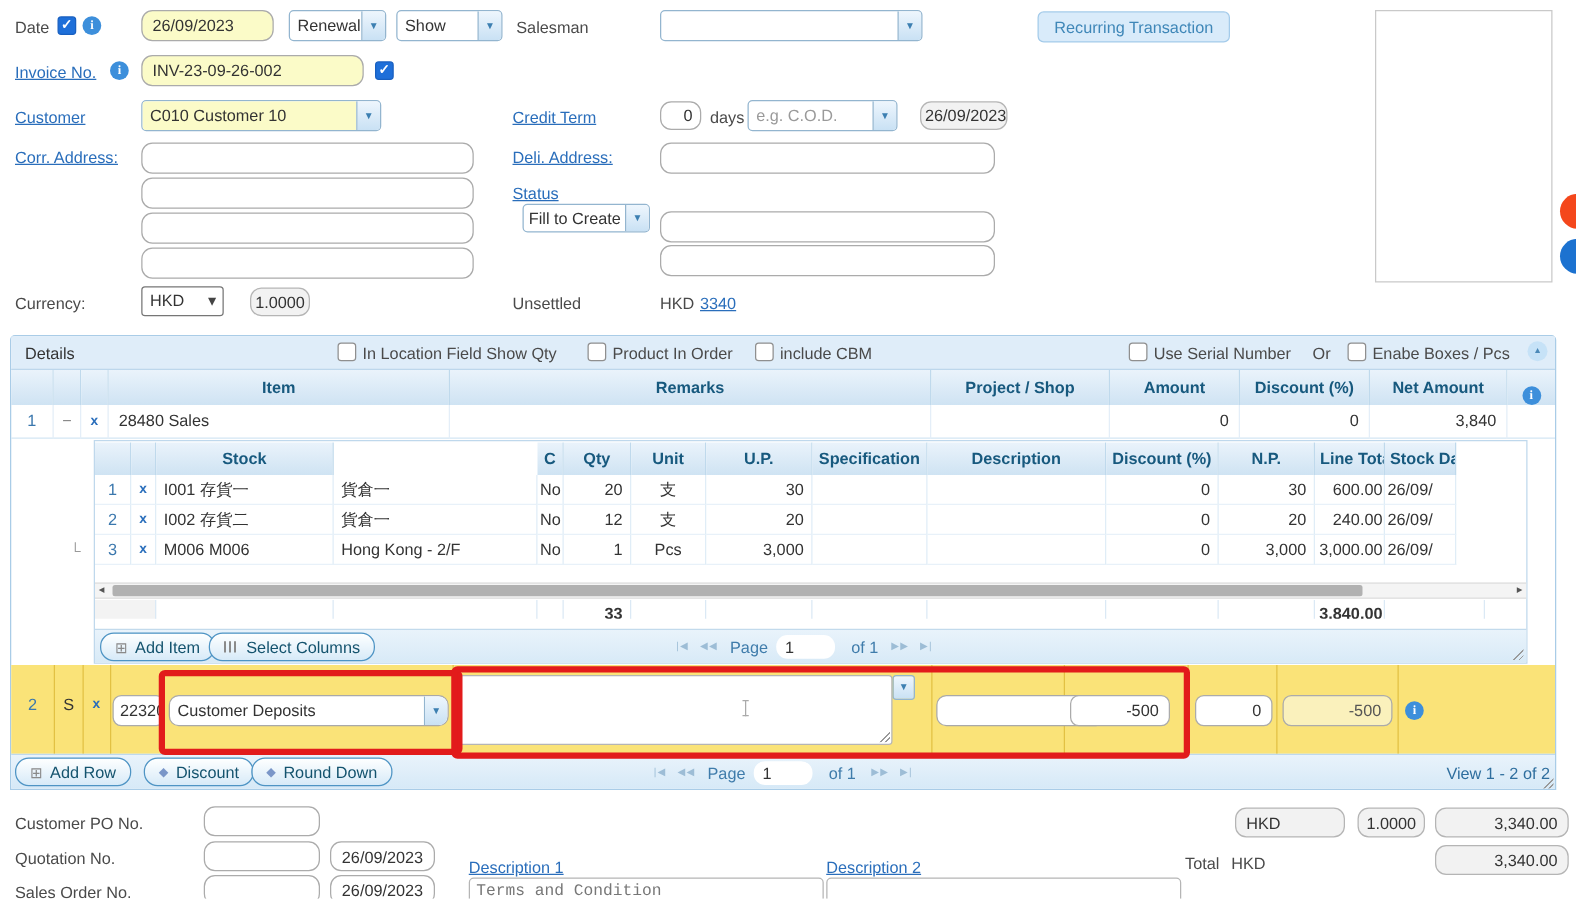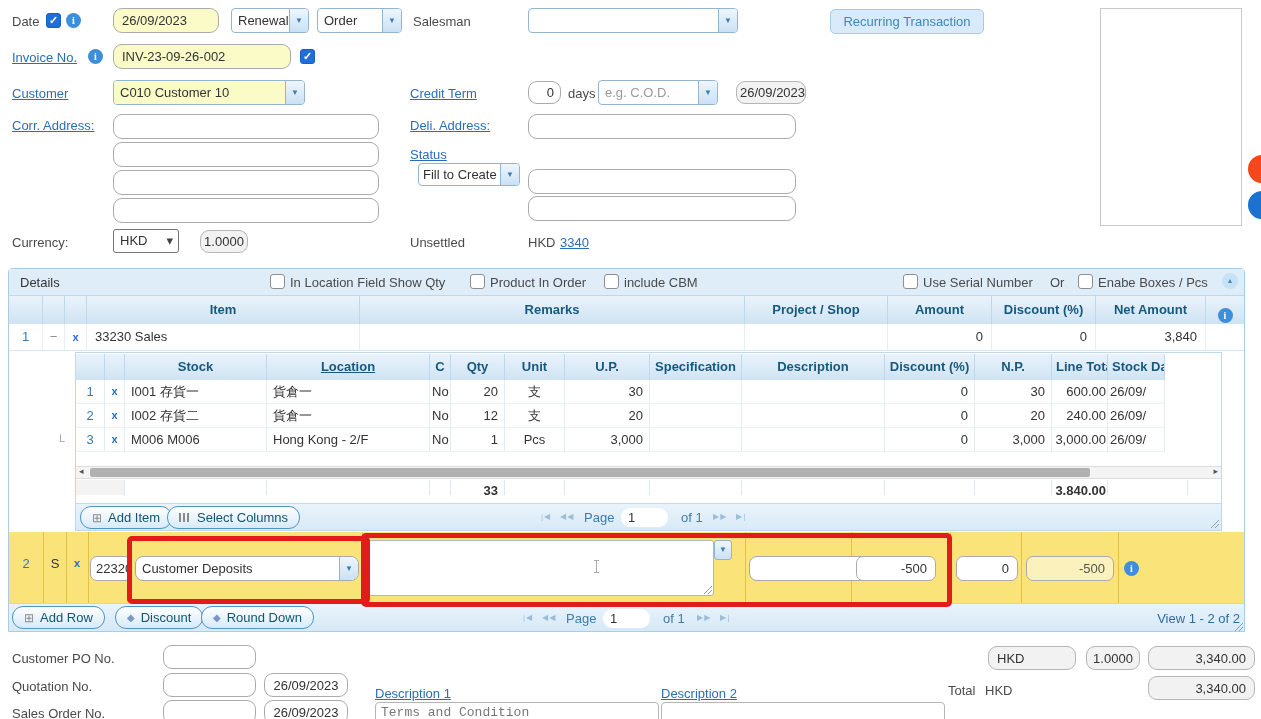--- a/index.html
+++ b/index.html
@@ -69,21 +69,21 @@
 
   <div class="lbl" style="left:12px;top:14px;">Date</div>
   <span class="cb checked" style="left:46px;top:13px;"><span>✓</span></span>
   <span class="ii" style="left:66px;top:13px;">i</span>
   <div class="fld yellow" style="left:113px;top:8px;width:106px;">26/09/2023</div>
   <div class="combo" style="left:231px;top:8px;width:78px;">
     <span class="ctxt">Renewal</span>
     <span class="carr">▼</span>
   </div>
   <div class="combo" style="left:317px;top:8px;width:85px;">
-    <span class="ctxt">Order</span>
+    <span class="ctxt">Show</span>
     <span class="carr">▼</span>
   </div>
   <div class="lbl" style="left:413px;top:14px;">Salesman</div>
   <div class="combo" style="left:528px;top:8px;width:210px;">
     <span class="ctxt"></span>
     <span class="carr">▼</span>
   </div>
   <div class="abs" style="left:830px;top:9px;width:154px;height:25px;background:#d9ebfa;border:1px solid #a4cbea;border-radius:5px;color:#3f87b8;text-align:center;line-height:24px;box-sizing:border-box;cursor:pointer;">Recurring Transaction</div>
 
   <div class="abs" style="left:1100px;top:8px;width:142px;height:218px;border:1px solid #c9c9c9;box-sizing:border-box;"></div>
@@ -159,35 +159,34 @@
   <div class="hcell" style="left:360px;top:296px;width:385px;">Remarks</div>
   <div class="hcell" style="left:888px;top:296px;width:104px;">Amount</div>
   <div class="hcell" style="left:992px;top:296px;width:104px;">Discount (%)</div>
   <div class="hcell" style="left:1096px;top:296px;width:110px;">Net Amount</div>
   <div class="hcell" style="left:1206px;top:296px;width:38px;border-right:none;"><span class="ii" style="position:relative;display:inline-block;top:5px;">i</span></div>
 
   <div class="abs" style="left:9px;top:324px;width:1235px;height:27px;border-bottom:1px solid #d4e6f3;box-sizing:border-box;"></div>
   <div class="cell" style="left:9px;top:324px;width:34px;text-align:center;color:#3a77ad;">1</div>
   <div class="cell" style="left:43px;top:324px;width:22px;text-align:center;color:#8a8a8a;padding:0;">−</div>
   <div class="cell" style="left:65px;top:324px;width:22px;text-align:center;color:#2a6ebb;font-weight:bold;font-size:11px;padding:0;">x</div>
-  <div class="cell" style="left:87px;top:324px;width:273px;">33230 Sales</div>
+  <div class="cell" style="left:87px;top:324px;width:273px;">28480 Sales</div>
   <div class="cell" style="left:360px;top:324px;width:385px;"></div>
   <div class="cell" style="left:745px;top:324px;width:143px;"></div>
   <div class="cell" style="left:888px;top:324px;width:104px;text-align:right;">0</div>
   <div class="cell" style="left:992px;top:324px;width:104px;text-align:right;">0</div>
   <div class="cell" style="left:1096px;top:324px;width:110px;text-align:right;">3,840</div>
 
   <div class="abs" style="left:56px;top:434px;color:#999;font-size:12px;">└</div>
 
   <div class="abs" style="left:75px;top:352px;width:1147px;height:179px;border:1px solid #bfd8ec;box-sizing:border-box;background:#fff;"></div>
 
   <div class="shcell" style="left:76px;top:354px;width:29px;"></div>
   <div class="shcell" style="left:105px;top:354px;width:20px;"></div>
   <div class="shcell" style="left:125px;top:354px;width:142px;">Stock</div>
-  <div class="shcell" style="left:267px;top:354px;width:163px;text-decoration:underline;">Location</div>
   <div class="shcell" style="left:430px;top:354px;width:21px;">C</div>
   <div class="shcell" style="left:451px;top:354px;width:54px;">Qty</div>
   <div class="shcell" style="left:505px;top:354px;width:60px;">Unit</div>
   <div class="shcell" style="left:565px;top:354px;width:85px;">U.P.</div>
   <div class="shcell" style="left:650px;top:354px;width:92px;">Specification</div>
   <div class="shcell" style="left:742px;top:354px;width:143px;">Description</div>
   <div class="shcell" style="left:885px;top:354px;width:90px;">Discount (%)</div>
   <div class="shcell" style="left:975px;top:354px;width:77px;">N.P.</div>
   <div class="shcell" style="left:1052px;top:354px;width:56px;text-align:left;">Line Tota</div>
   <div class="shcell" style="left:1108px;top:354px;width:57px;text-align:left;">Stock Da</div>

